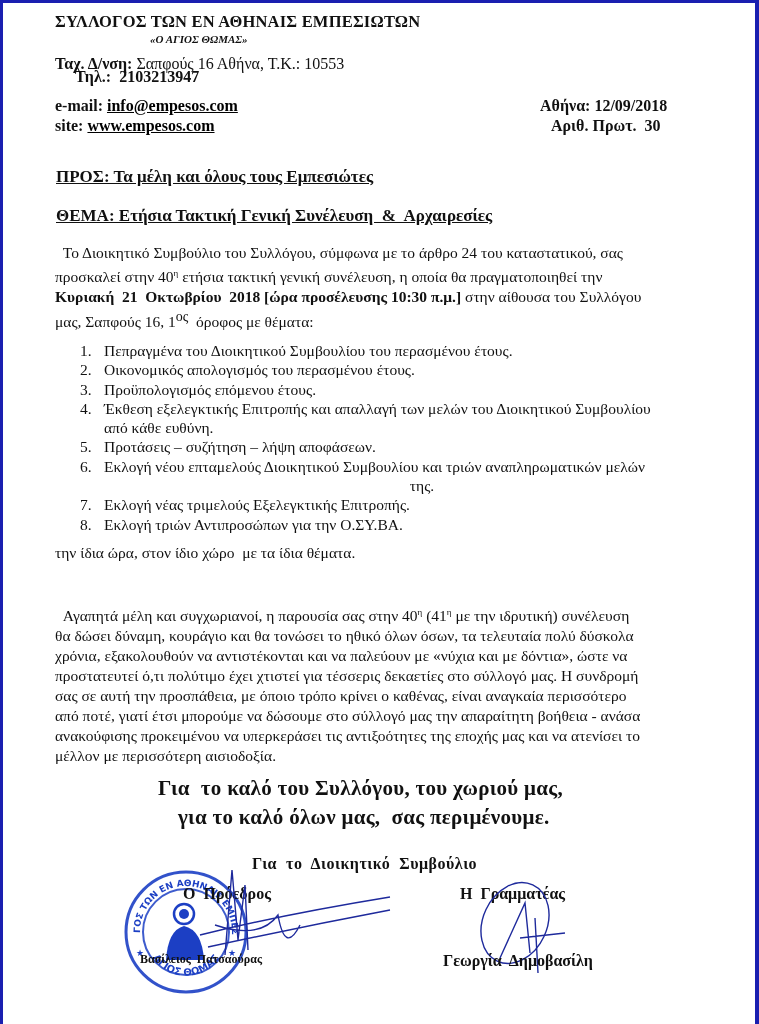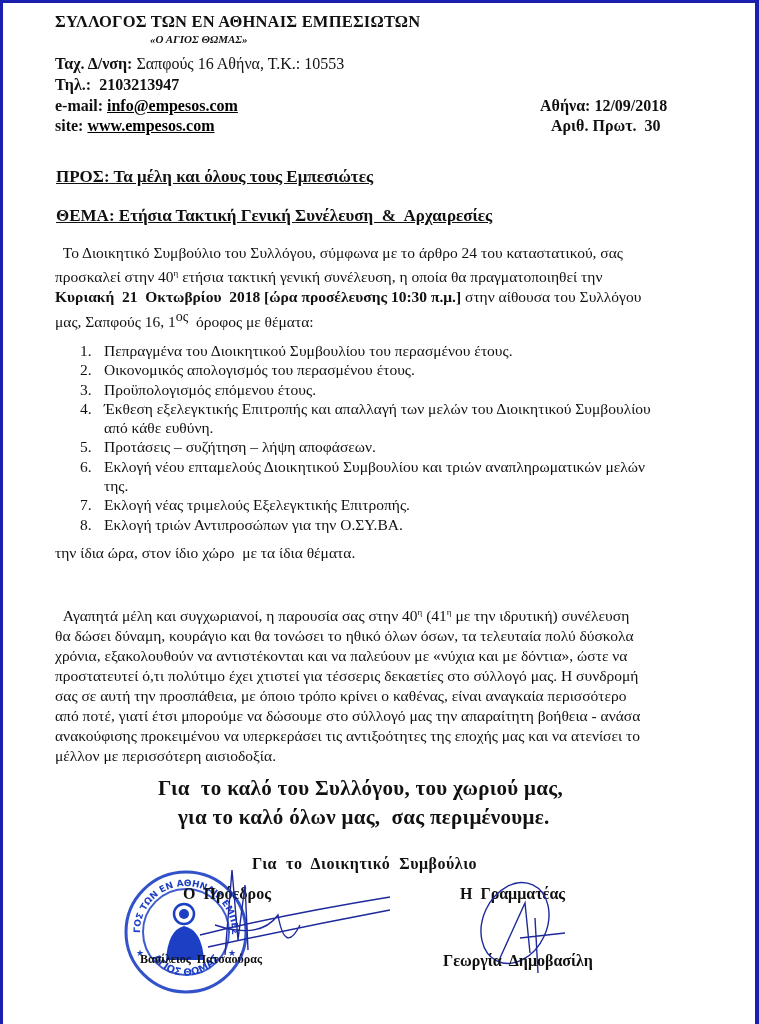--- a/index.html
+++ b/index.html
@@ -17,21 +17,21 @@
       border-top: 3px solid #1a1fb0;
       border-right: 4px solid #1a1fb0;
       pointer-events: none;
     }
     .abs { position: absolute; white-space: nowrap; }
     .bold { font-weight: bold; }
     .org-name { left: 55px; top: 12px; font-size: 16.5px; font-weight: bold; letter-spacing: 0.2px; }
     .org-sub { left: 150px; top: 33px; font-size: 11px; font-weight: bold; font-style: italic; }
     .hdr-line { left: 55px; font-size: 16px; }
     .hdr-line.l1 { top: 55px; }
-    .hdr-line.l2 { top: 76px; }
+    .hdr-line.l2 { top: 68px; margin-left: 20px; }
     .hdr-line.l3 { top: 97px; }
     .hdr-line.l4 { top: 117px; }
     .link { color: #000000; text-decoration: underline; font-weight: bold; }
     .date-line { left: 540px; top: 97px; font-size: 16px; font-weight: bold; }
     .prot-line { left: 551px; top: 117px; font-size: 16px; font-weight: bold; }
 
     .to-line { left: 56px; top: 167px; font-size: 17px; font-weight: bold; text-decoration: underline; }
     .subject-line { left: 56px; top: 206px; font-size: 17px; font-weight: bold; text-decoration: underline; }
 
     .para { position: absolute; left: 55px; width: 660px; font-size: 15.5px; line-height: 20px; }
@@ -111,21 +111,21 @@
       <span style="display: block; white-space: nowrap;">Έκθεση εξελεγκτικής Επιτροπής και απαλλαγή των μελών του Διοικητικού Συμβουλίου</span>
       <span style="display: block; white-space: nowrap;">από κάθε ευθύνη.</span>
     </li>
     <li>
       <span class="num">5.</span>
       <span style="display: block; white-space: nowrap;">Προτάσεις – συζήτηση – λήψη αποφάσεων.</span>
     </li>
     <li>
       <span class="num">6.</span>
       <span style="display: block; white-space: nowrap;">Εκλογή νέου επταμελούς Διοικητικού Συμβουλίου και τριών αναπληρωματικών μελών</span>
-      <span style="display: block; white-space: nowrap;">της.</span>
+      <span style="display: block; white-space: nowrap; text-align: center;">της.</span>
     </li>
     <li>
       <span class="num">7.</span>
       <span style="display: block; white-space: nowrap;">Εκλογή νέας τριμελούς Εξελεγκτικής Επιτροπής.</span>
     </li>
     <li>
       <span class="num">8.</span>
       <span style="display: block; white-space: nowrap;">Εκλογή τριών Αντιπροσώπων για την Ο.ΣΥ.ΒΑ.</span>
     </li>
   </ul>

